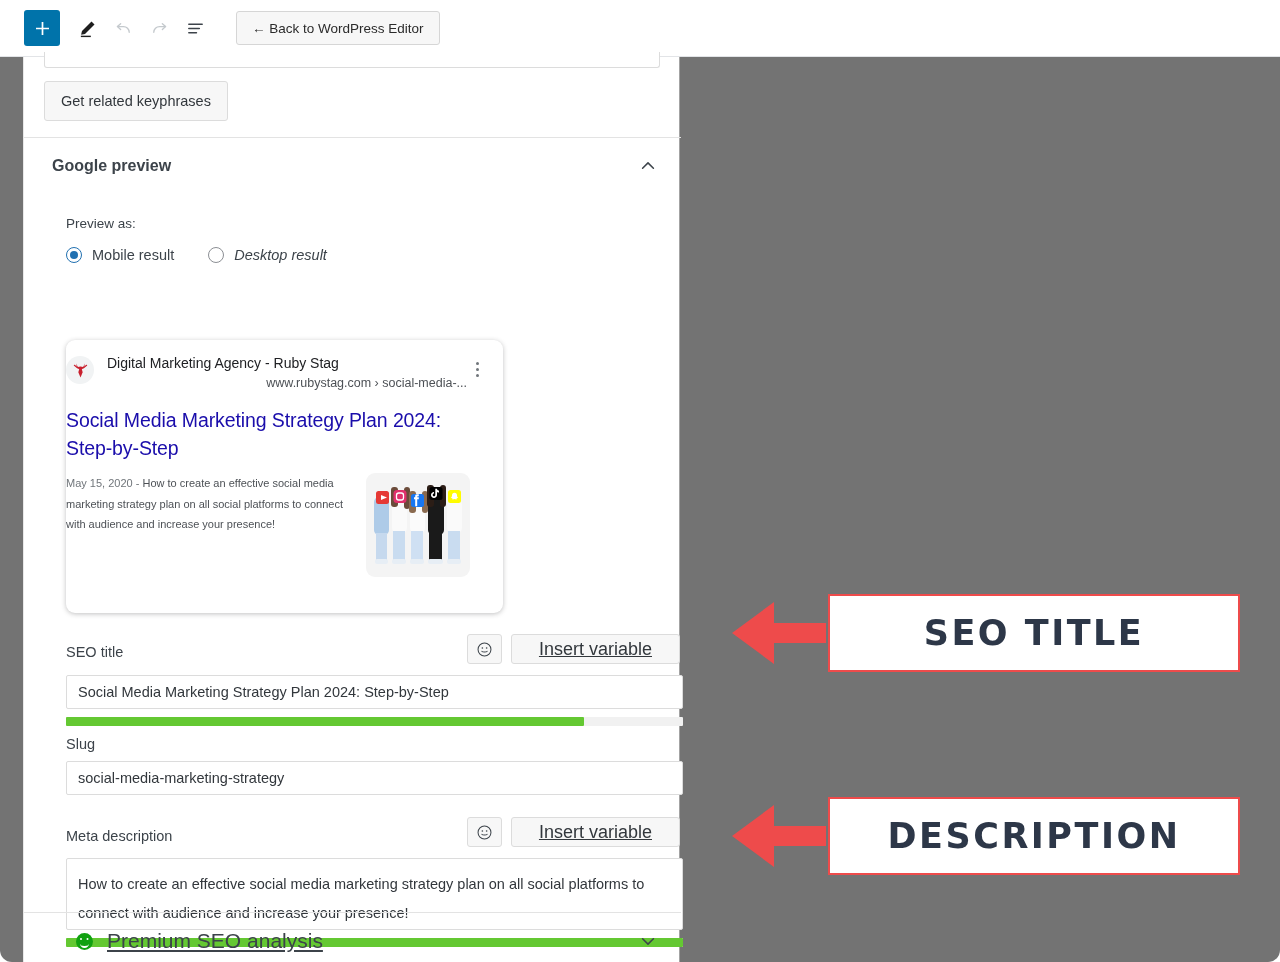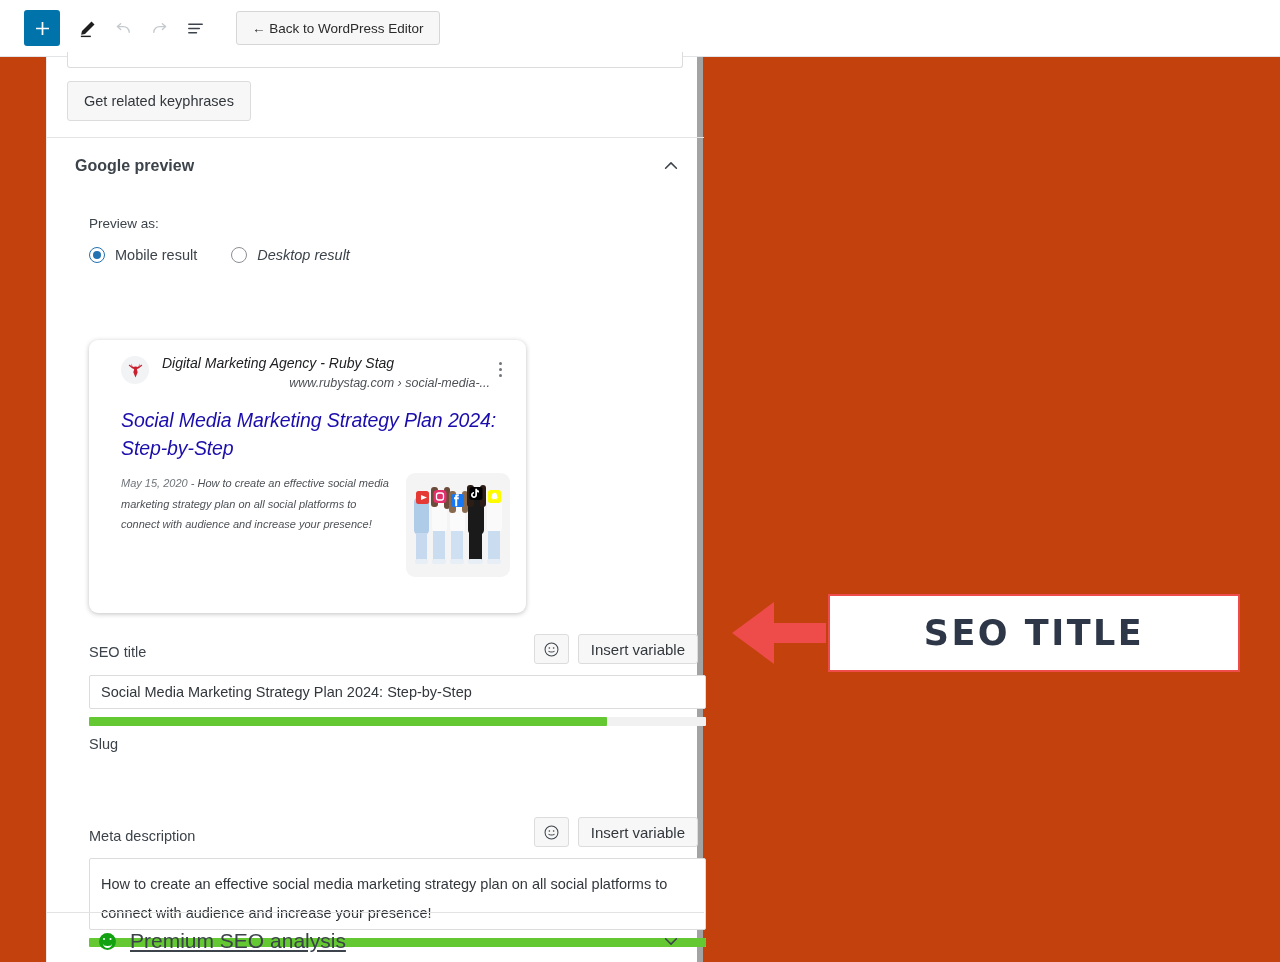--- a/index.html
+++ b/index.html
@@ -2,21 +2,21 @@
 <html><head>
 <meta charset="utf-8">
 <style>
   * { box-sizing: border-box; margin: 0; padding: 0; }
   html, body {
     width: 1280px; height: 962px;
     background: #ffffff;
     font-family: "Liberation Sans", sans-serif;
     overflow: hidden;
   }
-  .screen { position: relative; width: 1280px; height: 962px; background: #c2410c; }
+  .screen { position: relative; width: 1280px; height: 962px; background: #737373; border-radius: 12px; }
 
   
   .toolbar {
     position: absolute; left: 0; top: 0; width: 1280px; height: 57px;
     background: #fff; border-bottom: 1px solid #e2e4e7;
     display: flex; align-items: center; padding-left: 24px;
   }
   .tb-btn {
     width: 36px; height: 36px; display: flex; align-items: center; justify-content: center;
     border: none; background: transparent; cursor: pointer; border-radius: 2px;
@@ -31,21 +31,21 @@
     margin-left: 23px; height: 34px; padding: 0 15px;
     border: 1px solid #d6d6d6; border-radius: 3px; background: #f7f7f7;
     font-size: 13.5px; color: #2b2b2b; cursor: pointer;
     font-family: "Liberation Sans", sans-serif;
     display: flex; align-items: center;
   }
 
   
   .panel {
     position: absolute; left: 23px; top: 57px; width: 657px; height: 905px;
-    background: #fff; border-left: 1px solid #e8e8e8; border-right: 6px solid #a3a3a3; margin-left: 23px;
+    background: #fff; border-left: 1px solid #e8e8e8; border-right: 1px solid #a3a3a3;
   }
   .cutoff-input {
     position: absolute; left: 20px; top: -5px; width: 616px; height: 16px;
     border: 1px solid #dcdcdc; border-top: none; border-radius: 0 0 3px 3px; background: #fff;
   }
   .kp-btn {
     position: absolute; left: 20px; top: 24px; height: 40px; padding: 0 16px;
     border: 1px solid #dcdcdc; border-radius: 3px; background: #f7f7f7;
     font-size: 14.5px; color: #32373c; cursor: pointer;
     font-family: "Liberation Sans", sans-serif; display: flex; align-items: center;
@@ -71,22 +71,21 @@
     content: ""; position: absolute; left: 3px; top: 3px; width: 8px; height: 8px;
     border-radius: 50%; background: #2271b1;
   }
   .rlabel { margin-left: 10px; font-size: 14.5px; color: #3c434a; text-align: center; }
 
   
   .gcard {
     position: absolute; left: 42px; top: 283px; width: 437px; height: 273px;
     background: #fff; border-radius: 9px;
     box-shadow: 0 1px 5px rgba(32,33,36,.28);
-    padding: 14px 16px 0 32px;
-    font-style: italic;
+    padding: 14px 16px 0 0;
   }
   .gtop { display: flex; align-items: flex-start; }
   .favicon {
     width: 28px; height: 28px; border-radius: 50%; background: #f1f3f4; flex: none;
     margin-top: 2px; display: flex; align-items: center; justify-content: center;
   }
   .gtop-txt { margin-left: 13px; flex: 1; min-width: 0; }
   .gsite { font-size: 14px; color: #202124; line-height: 18px; font-family: "Liberation Sans", sans-serif;}
   .gurl { font-size: 12.5px; color: #4d5156; line-height: 18px; margin-top: 2px; text-align: right; }
   .gdots { width: 20px; display: flex; flex-direction: column; align-items: center; gap: 3px; margin-top: 8px; cursor: pointer; flex: none;}
@@ -104,23 +103,24 @@
   }
 
   
   .field-label { position: absolute; left: 42px; font-size: 14.5px; color: #3c434a; }
   .mini-btns { position: absolute; display: flex; align-items: center; gap: 9px; }
   .emoji-btn {
     width: 35px; height: 30px; border: 1px solid #dcdcdc; border-radius: 3px; background: #f7f7f7;
     display: flex; align-items: center; justify-content: center; cursor: pointer;
   }
   .var-btn {
-    height: 30px; padding: 0 12px; border: 1px solid #dcdcdc; border-radius: 3px; background: #f7f7f7;
-    font-size: 15px; color: #32373c; cursor: pointer; display: flex; align-items: center;
+    height: 30px; padding: 0 27px; border: 1px solid #dcdcdc; border-radius: 3px; background: #f7f7f7;
+    font-size: 18px; color: #32373c; cursor: pointer; display: flex; align-items: center;
     font-family: "Liberation Sans", sans-serif;
+    text-decoration: underline;
   }
   .txt-input {
     position: absolute; left: 42px; width: 617px; background: #fff;
     border: 1px solid #dcdcdc; border-radius: 2px;
     font-size: 14.5px; color: #32373c; padding: 0 11px;
     font-family: "Liberation Sans", sans-serif;
   }
   .txt-area {
     position: absolute; left: 42px; width: 617px; background: #fff;
     border: 1px solid #dcdcdc; border-radius: 2px;
@@ -311,20 +311,21 @@
         </svg>
       </div>
       <div class="var-btn">Insert variable</div>
     </div>
     <div class="txt-input" style="top:618px; height:34px; line-height:33px;">Social Media Marketing Strategy Plan 2024: Step-by-Step</div>
     <div class="bar-track" style="top:660px;">
       <div class="bar-fill" id="bar-title" style="width: 84%; background: rgb(100, 200, 50);"></div>
     </div>
 
     <div class="field-label" style="top:679px;">Slug</div>
+    <div class="txt-input" style="top:704px; height:34px; line-height:33px;">social-media-marketing-strategy</div>
 
     <div class="field-label" style="top:771px;">Meta description</div>
     <div class="mini-btns" style="right:-1px; top:760px; left:auto;">
       <div class="emoji-btn">
         <svg width="17" height="17" viewBox="0 0 20 20">
           <circle cx="10" cy="10" r="7.6" fill="none" stroke="#3c434a" stroke-width="1.2"></circle>
           <circle cx="7.5" cy="8.2" r="0.95" fill="#3c434a"></circle>
           <circle cx="12.5" cy="8.2" r="0.95" fill="#3c434a"></circle>
           <path d="M6.8 12.1c.9 1.1 5.5 1.1 6.4 0" stroke="#3c434a" stroke-width="1.2" fill="none" stroke-linecap="round"></path>
         </svg>
@@ -349,14 +350,22 @@
 
   <div class="callout" style="left:730px; top:594px;">
     <svg class="cal-arrow" width="96" height="78" viewBox="0 0 96 78">
       <path d="M2 39 L44 8 L44 29 L96 29 L96 49 L44 49 L44 70 Z" fill="#ee4b4b"></path>
     </svg>
     <div class="cal-box" style="width: 412px; height: 78px; margin-left: 2px; border-color: rgb(238, 75, 75);">
       <span class="cal-text" style="color: rgb(45, 55, 72);">SEO TITLE</span>
     </div>
   </div>
 
+  <div class="callout" style="left:730px; top:797px;">
+    <svg class="cal-arrow" width="96" height="78" viewBox="0 0 96 78">
+      <path d="M2 39 L44 8 L44 29 L96 29 L96 49 L44 49 L44 70 Z" fill="#ee4b4b"></path>
+    </svg>
+    <div class="cal-box" style="width: 412px; height: 78px; margin-left: 2px; border-color: rgb(238, 75, 75);">
+      <span class="cal-text" style="color: rgb(45, 55, 72);">DESCRIPTION</span>
+    </div>
+  </div>
 
 </div>
 
 </body></html>

